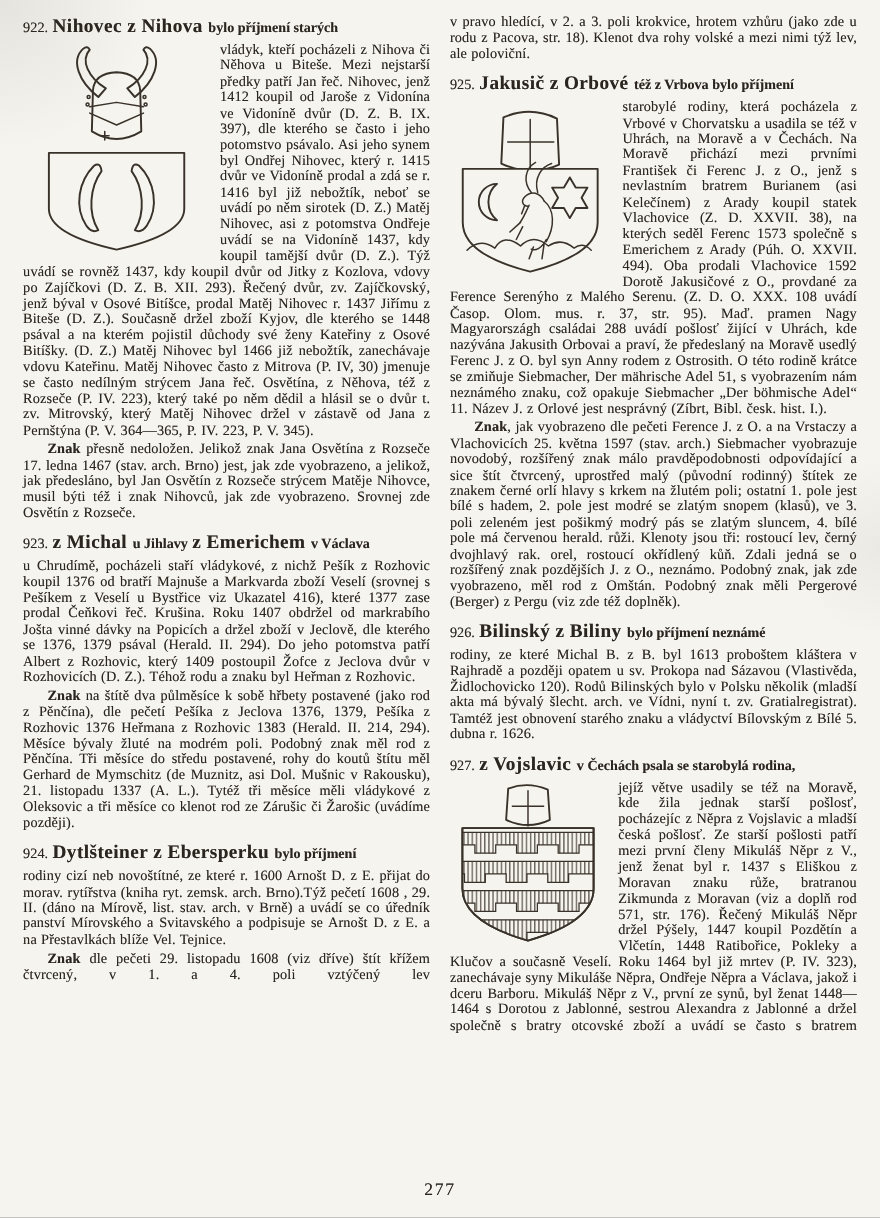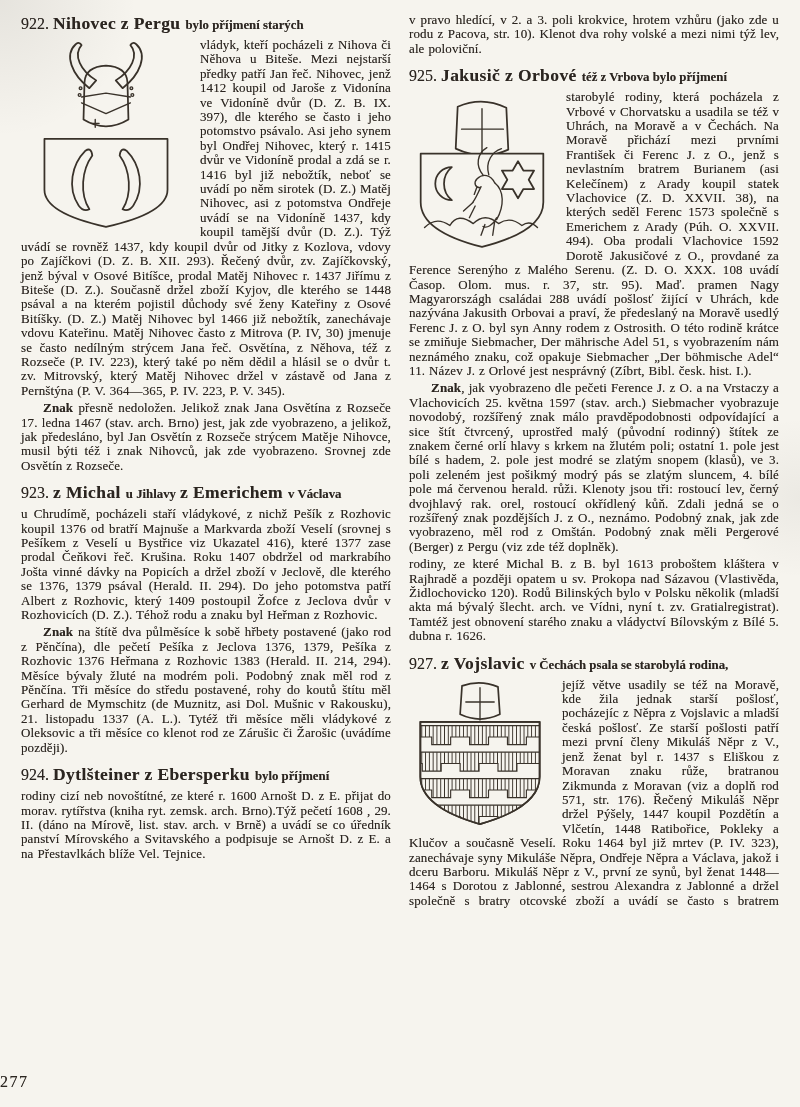--- a/index.html
+++ b/index.html
@@ -18,44 +18,44 @@
   .body{
     font-size:13px;line-height:14.4px;text-align:justify;
     margin:0 0 3px;word-spacing:.5px;letter-spacing:.12px;
     text-shadow:0 0 .3px rgba(43,37,32,.45);
   }
   .indent{text-indent:1.7em;}
   .runon{text-align-last:justify;}
   .lead{font-weight:bold;}
   .h{margin:9px 0 2px;line-height:21px;text-shadow:0 0 .3px rgba(43,37,32,.45);}
   .entry-first .h{margin-top:0;}
-  .h-num{font-size:16px;margin-right:4px;}
+  .h-num{font-size:13px;margin-right:4px;}
   .h-name{font-size:17.5px;font-weight:bold;letter-spacing:.4px;margin-right:5px;}
   .h-small{font-size:12.8px;font-weight:bold;margin-right:4px;}
   .crest{float:left;margin:3px 11px 2px 0;}
   .crest svg{display:block;}
   .ln{fill:none;stroke:#39322a;stroke-width:1.8;stroke-linejoin:round;stroke-linecap:round;}
   .thin{fill:none;stroke:#39322a;stroke-width:1.4;stroke-linejoin:round;stroke-linecap:round;}
   .paper{fill:#f6f4ee;stroke:#39322a;stroke-width:1.8;stroke-linejoin:round;}
   .pagenum{
-    position:absolute;left:0;right:0;bottom:16px;text-align:left;
+    position:absolute;left:0;right:0;bottom:16px;text-align:center;
     font-size:16px;letter-spacing:1.5px;text-shadow:0 0 .3px rgba(43,37,32,.45);
   }
 </style>
 </head>
 <body>
 
 <div class="page">
   <div class="cols">
 
     <div class="col">
 
       <section class="entry entry-first">
         <div class="h">
-          <span class="h-num">922.</span><span class="h-name">Nihovec z Pergu</span><span class="h-small">bylo příjmení starých</span>
+          <span class="h-num">922.</span><span class="h-name">Nihovec z Nihova</span><span class="h-small">bylo příjmení starých</span>
         </div>
         <p class="body">
           <span class="crest">
             <svg width="168" height="194" viewBox="0 0 172 198" aria-hidden="true">
               <path class="ln" d="M70 48 C52 34 44 14 56 3 Q60 0 62 4 C53 14 61 30 77 40 Z"></path>
               <path class="ln" d="M104 48 C122 34 130 14 118 3 Q114 0 112 4 C121 14 113 30 97 40 Z"></path>
               <path class="ln" d="M65 42 Q66 26 87 25 Q108 26 109 42 L110 80 Q87 94 64 80 Z"></path>
               <path class="thin" d="M62 57 L87 53 L112 57"></path>
               <path class="thin" d="M62 63 L87 74 L112 63"></path>
               <path class="thin" d="M76 80 V88 M72 84 H80"></path>
@@ -78,27 +78,28 @@
         </div>
         <p class="body"><span>u Chrudímě, pocházeli staří vládykové, z nichž Pešík z Rozhovic koupil 1376 od bratří Majnuše a Markvarda zboží Veselí (srovnej s Pešíkem z Veselí u Bystřice viz Ukazatel 416), které 1377 zase prodal Čeňkovi řeč. Krušina. Roku 1407 obdržel od markrabího Jošta vinné dávky na Popicích a držel zboží v Jeclově, dle kterého se 1376, 1379 psával (Herald. II. 294).  Do jeho potomstva patří Albert z Rozhovic, který 1409 postoupil Žofce z Jeclova dvůr v Rozhovicích (D. Z.). Téhož rodu a znaku byl Heřman z Rozhovic.</span></p>
         <p class="body indent"><b class="lead">Znak</b><span> na štítě dva půlměsíce k sobě hřbety postavené (jako rod z Pěnčína), dle pečetí Pešíka z Jeclova 1376, 1379, Pešíka z Rozhovic 1376 Heřmana z Rozhovic 1383 (Herald. II. 214, 294). Měsíce bývaly žluté na modrém poli. Podobný znak měl rod z Pěnčína. Tři měsíce do středu postavené, rohy do koutů štítu měl Gerhard de Mymschitz (de Muznitz, asi Dol. Mušnic v Rakousku), 21. listopadu 1337 (A. L.). Tytéž tři měsíce měli vládykové z Oleksovic a tři měsíce co klenot rod ze Zárušic či Žarošic (uvádíme později).</span></p>
       </section>
 
       <section class="entry">
         <div class="h">
           <span class="h-num">924.</span><span class="h-name">Dytlšteiner z Ebersperku</span><span class="h-small">bylo příjmení</span>
         </div>
         <p class="body"><span>rodiny cizí neb novoštítné, ze které r. 1600 Arnošt D. z E. přijat do morav. rytířstva (kniha ryt. zemsk. arch. Brno).Týž pečetí 1608 , 29. II. (dáno na Mírově, list. stav. arch. v Brně) a uvádí se co úředník panství Mírovského a Svitavského a podpisuje se Arnošt D. z E. a na Přestavlkách blíže Vel. Tejnice.</span></p>
+        <p class="body indent runon"><b class="lead">Znak</b><span> dle pečeti 29. listopadu 1608 (viz dříve) štít křížem čtvrcený, v 1. a 4. poli vztýčený lev</span></p>
       </section>
 
     </div>
 
     <div class="col">
 
-      <p class="body"><span>v pravo hledící, v 2. a 3. poli krokvice, hrotem vzhůru (jako zde u rodu z Pacova, str. 10). Klenot dva rohy volské a mezi nimi týž lev, ale poloviční.</span></p>
+      <p class="body"><span>v pravo hledící, v 2. a 3. poli krokvice, hrotem vzhůru (jako zde u rodu z Pacova, str. 18). Klenot dva rohy volské a mezi nimi týž lev, ale poloviční.</span></p>
 
       <section class="entry">
         <div class="h">
           <span class="h-num">925.</span><span class="h-name">Jakusič z Orbové</span><span class="h-small">též z Vrbova bylo příjmení</span>
         </div>
         <p class="body">
           <span class="crest">
             <svg width="146" height="158" viewBox="0 0 150 162" aria-hidden="true">
               <path class="ln" d="M50 14 Q75 3 100 15 L102 58 Q76 70 48 57 Z"></path>
               <path class="thin" d="M75 16 V62 M54 37 H97"></path>
@@ -110,20 +111,23 @@
               <path class="thin" d="M88 92 C98 100 98 116 90 130 M74 96 C70 104 68 110 64 114 M66 112 L56 121 M68 116 L62 128"></path>
               <path class="thin" d="M90 128 C86 136 80 139 76 137 M78 135 L74 146 M88 132 L86 146"></path>
               <path class="thin" d="M16 138 Q28 126 42 136 Q50 122 66 134 Q78 122 92 134 Q104 126 116 136 Q124 130 132 138"></path>
             </svg>
           </span><span>starobylé rodiny, která pocházela z Vrbové v Chorvatsku a usadila se též v Uhrách, na Moravě a v Čechách. Na Moravě přichází mezi prvními František či Ferenc J. z O., jenž s nevlastním bratrem Burianem (asi Kelečínem) z Arady koupil statek Vlachovice (Z. D. XXVII. 38), na kterých seděl Ferenc 1573 společně s Emerichem z Arady (Púh. O. XXVII. 494). Oba prodali Vlachovice 1592 Dorotě Jakusičové z O., provdané za Ference Serenýho z Malého Serenu. (Z. D. O. XXX. 108 uvádí Časop. Olom. mus. r. 37, str. 95). Maď. pramen Nagy Magyarországh családai 288 uvádí pošlosť žijící v Uhrách, kde nazývána Jakusith Orbovai a praví, že předeslaný na Moravě usedlý Ferenc J. z O. byl syn Anny rodem z Ostrosith. O této rodině krátce se zmiňuje Siebmacher, Der mährische Adel 51, s vyobrazením nám neznámého znaku, což opakuje Siebmacher „Der böhmische Adel“ 11. Název J. z Orlové jest nesprávný (Zíbrt, Bibl. česk. hist. I.).</span>
         </p>
         <p class="body indent"><b class="lead">Znak</b><span>, jak vyobrazeno dle pečeti Ference J. z O. a na Vrstaczy a Vlachovicích 25. května 1597 (stav. arch.) Siebmacher vyobrazuje novodobý, rozšířený znak málo pravděpodobnosti odpovídající a sice štít čtvrcený, uprostřed malý (původní rodinný) štítek ze znakem černé orlí hlavy s krkem na žlutém poli; ostatní 1. pole jest bílé s hadem, 2. pole jest modré se zlatým snopem (klasů), ve 3. poli zeleném jest pošikmý modrý pás se zlatým sluncem, 4. bílé pole má červenou herald. růži. Klenoty jsou tři: rostoucí lev, černý dvojhlavý rak. orel, rostoucí okřídlený kůň. Zdali jedná se o rozšířený znak pozdějších J. z O., neznámo. Podobný znak, jak zde vyobrazeno, měl rod z Omštán. Podobný znak měli Pergerové (Berger) z Pergu (viz zde též doplněk).</span></p>
       </section>
 
       <section class="entry">
+        <div class="h">
+          <span class="h-num">926.</span><span class="h-name">Bilinský z Biliny</span><span class="h-small">bylo příjmení neznámé</span>
+        </div>
         <p class="body"><span>rodiny, ze které Michal B. z B. byl 1613 proboštem kláštera v Rajhradě a později opatem u sv. Prokopa nad Sázavou (Vlastivěda, Židlochovicko 120). Rodů Bilinských bylo v Polsku několik (mladší akta má bývalý šlecht. arch. ve Vídni, nyní t. zv. Gratialregistrat).  Tamtéž jest obnovení starého znaku a vládyctví Bílovským z Bílé 5. dubna r. 1626.</span></p>
       </section>
 
       <section class="entry">
         <div class="h">
           <span class="h-num">927.</span><span class="h-name">z Vojslavic</span><span class="h-small">v Čechách psala se starobylá rodina,</span>
         </div>
         <p class="body runon">
           <span class="crest">
             <svg width="142" height="148" viewBox="0 0 150 154" aria-hidden="true">

